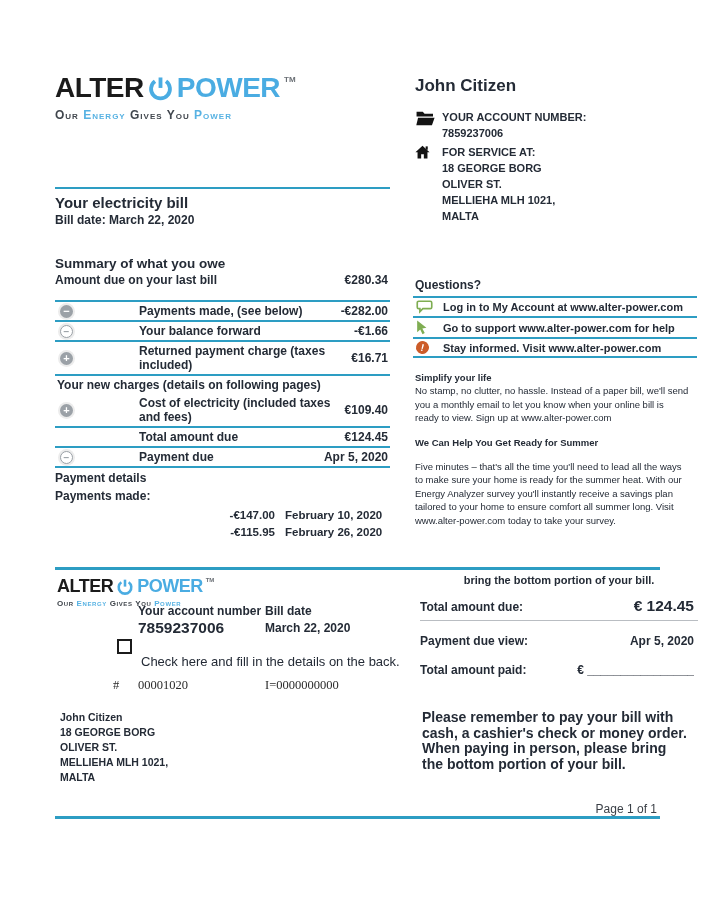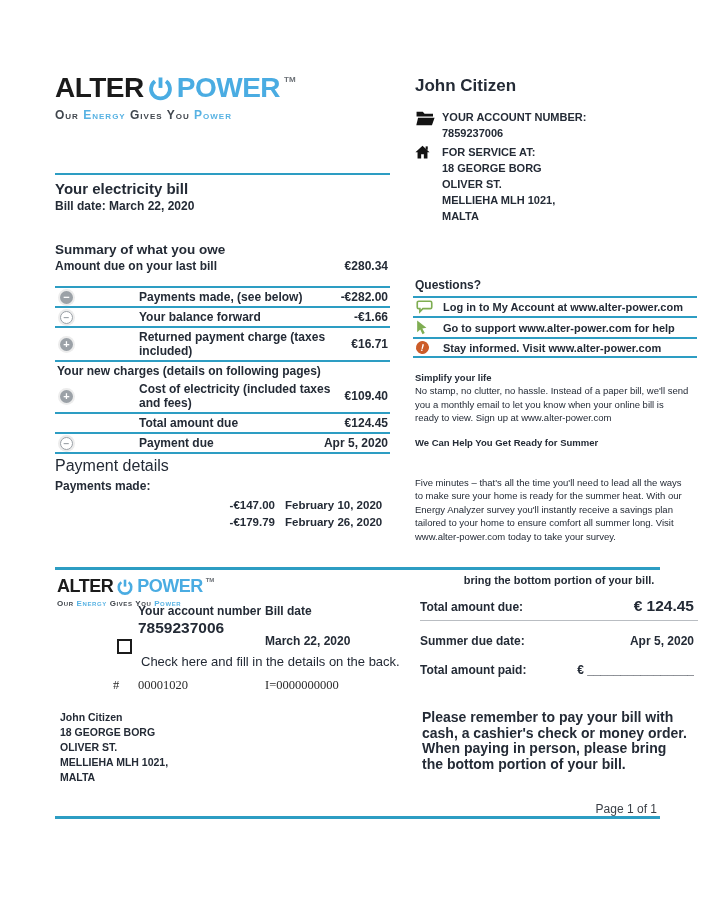--- a/index.html
+++ b/index.html
@@ -20,70 +20,70 @@
   
   .cust { position:absolute; left:415px; top:76px; width:282px; }
   .cust-name { font-size:17px; font-weight:700; margin-bottom:13px; }
   .cust-row { display:flex; margin-bottom:3px; }
   .cicon { width:27px; padding-top:1px; flex:0 0 27px; }
   .clabel { font-size:11px; font-weight:700; line-height:16px; }
   .cvalue { font-size:11px; font-weight:700; line-height:16px; }
   .caddr div { font-size:11px; font-weight:700; line-height:16px; }
 
   
-  .bill-left { position:absolute; left:55px; top:173px; width:335px; border-top:2px solid #2D9DC3; }
+  .bill-left { position:absolute; left:55px; top:187px; width:335px; border-top:2px solid #2D9DC3; }
   .bill-title { font-size:15px; font-weight:700; margin-top:5px; }
   .bill-date { font-size:12px; font-weight:700; margin-top:2px; }
   .sum-heading { font-size:13.5px; font-weight:700; margin-top:29px; }
   .lastbill { display:flex; justify-content:space-between; font-size:12px; font-weight:700; margin-top:2px; padding-right:2px;}
   .sum-table { margin-top:13px; }
   .srow { display:flex; align-items:center; border-top:2px solid #2D9DC3; padding:2px 2px 2px 0; min-height:19px; }
   .srow.no-top { border-top:none; }
   .srow.last { border-bottom:2px solid #2D9DC3; }
   .sicon-wrap { flex:0 0 44px; display:flex; align-items:center; padding-left:5px; }
   .badge { width:13px; height:13px; border-radius:50%; display:inline-flex; align-items:center; justify-content:center;
            font-size:11px; font-weight:700; line-height:13px; }
   .badge.solid { background:#9BA1A7; color:#fff; box-shadow:0 0 0 2px #ECECEC; }
   .badge.outline { background:#fff; color:#9BA1A7; border:1.7px solid #9BA1A7; width:13px; height:13px; font-size:10px; box-shadow:0 0 0 2px #ECECEC; }
   .badge.hidden { visibility:hidden; }
   .slabel { flex:1; font-size:12px; font-weight:700;padding-left:40px; }
   .slabel.fullleft { margin-left:-44px; padding-left:2px; }
   .sval { font-size:12px; font-weight:700; text-align:right; white-space:nowrap; }
-  .pd-heading { font-size:16px; font-weight:400; margin-top:3px; }
+  .pd-heading { font-size:12px; font-weight:700; margin-top:3px; }
   .pd-sub { font-size:12px; font-weight:700; margin-top:4px; }
   .pay-rows { margin-top:4px; }
   .prow { display:flex; font-size:11.5px; font-weight:700; line-height:16.5px; }
   .pamt { width:220px; text-align:right; }
   .pdate { margin-left:10px; }
 
   
   .qcol { position:absolute; left:413px; top:278px; width:284px; }
   .q-heading { font-size:12px; font-weight:700; margin-bottom:4px; padding-left:2px; }
   .qrow { display:flex; align-items:center; border-top:2px solid #2D9DC3; padding:2px 0; min-height:18px; }
   .qrow.last { border-bottom:2px solid #2D9DC3; }
   .qicon { flex:0 0 30px; display:flex; align-items:center; justify-content:flex-start; padding-left:3px; }
   .qtext { font-size:11px; font-weight:700; }
   .alert-badge { width:13px; height:13px; border-radius:50%; background:#CC5C29; color:#fff; display:inline-flex;
                  align-items:center; justify-content:center; font-size:10px; font-weight:800; transform:rotate(14deg); }
   .info { margin-top:14px; padding-left:2px; width:276px; }
   .info h4 { font-size:9.5px; font-weight:700; margin-bottom:1px; }
   .info p { font-size:9.5px; line-height:13.5px; margin-bottom:12px; font-weight:400; }
-  .info h4.gap { margin-top:2px; margin-bottom:28px; }
+  .info h4.gap { margin-top:2px; margin-bottom:12px; }
 
   
   .stub-divider { position:absolute; left:55px; top:567px; width:605px; height:3px; background:#2D9DC3; }
   .stub-logo { position:absolute; left:57px; top:576px; }
   .stub-logo .logo-alter, .stub-logo .logo-power { font-size:18px; }
   .stub-logo .logo-tm { font-size:6px; margin:1px 0 0 3px; }
   .stub-logo .tagline { font-size:8px; letter-spacing:0.6px; margin-top:2px; }
   .stub-acct { position:absolute; left:138px; top:604px; display:flex; }
   .stub-acct .col1 { width:127px; }
   .stub-acct .lab { font-size:12px; font-weight:700; }
   .stub-acct .num { font-size:15.5px; font-weight:700; margin-top:1px; }
-  .stub-acct .date { font-size:12px; font-weight:700; margin-top:16px; }
+  .stub-acct .date { font-size:12px; font-weight:700; margin-top:3px; }
   .stub-check { position:absolute; left:117px; top:637px; display:flex; }
   .checkbox { width:15px; height:15px; border:2.6px solid #1b1b1b; margin-top:2px; background:#fff; }
   .check-text { margin-left:9px; }
   .check-l1 { font-size:12px; font-weight:700; }
   .check-l2 { font-size:13px; font-weight:400; margin-top:17px; }
   .stub-ref { position:absolute; left:113px; top:678px; font-family:"Liberation Serif","DejaVu Serif",serif; font-size:12.5px; color:#2b2b2b; }
   .stub-ref .hash { display:inline-block; width:25px; }
   .stub-ref .num { display:inline-block; width:127px; }
   .stub-mail { position:absolute; left:60px; top:710px; }
   .stub-mail div { font-size:10.5px; font-weight:700; line-height:15px; }
@@ -224,21 +224,21 @@
     </div>
 
     <div class="pd-heading">Payment details</div>
     <div class="pd-sub">Payments made:</div>
     <div class="pay-rows">
       <div class="prow">
         <span class="pamt">-€147.00</span>
         <span class="pdate">February 10, 2020</span>
       </div>
       <div class="prow">
-        <span class="pamt">-€179.79</span>
+        <span class="pamt">-€115.95</span>
         <span class="pdate">February 26, 2020</span>
       </div>
     </div>
   </div>
 
   <div class="qcol">
     <div class="q-heading">Questions?</div>
     <div class="qrow">
       <span class="qicon">
         <svg width="17" height="14" viewBox="0 0 20 17">
@@ -325,21 +325,21 @@
   <div class="stub-right">
     <div class="pip">
       <div>bring the bottom portion of your bill.</div>
     </div>
     <div class="amt-row">
       <span class="amt-label">Total amount due:</span>
       <span class="amt-big">€ 124.45</span>
     </div>
     <div class="thin-div"></div>
     <div class="amt-row r2">
-      <span class="amt-label">Summer due date:</span>
+      <span class="amt-label">Payment due view:</span>
       <span class="amt-val">Apr 5, 2020</span>
     </div>
     <div class="amt-row r3">
       <span class="amt-label">Total amount paid:</span>
       <span class="amt-val">€ ________________</span>
     </div>
   </div>
 
   <div class="stub-reminder">
     <p>Please remember to pay your bill with cash, a cashier's check or money order.</p>

